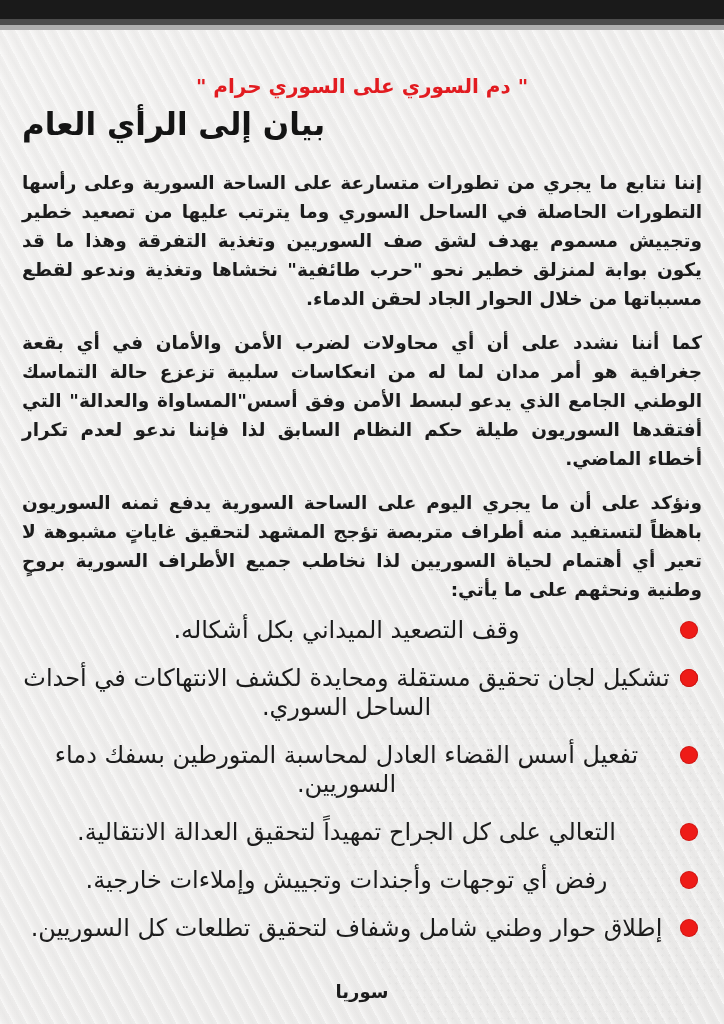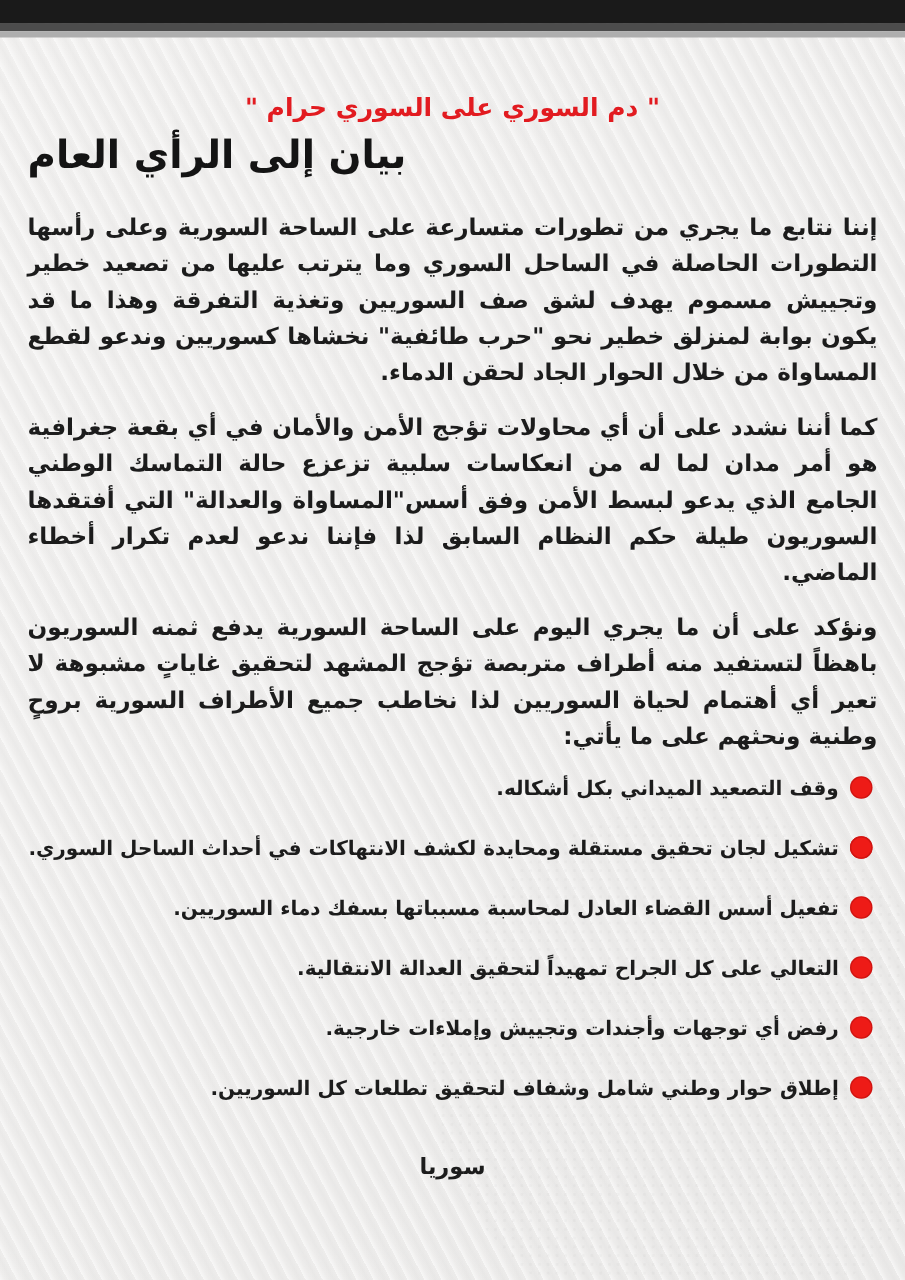--- a/index.html
+++ b/index.html
@@ -75,25 +75,25 @@
 
   .demands {
     list-style: none;
     margin: 0;
     padding: 0 4px 0 0;
   }
   .demands li {
     position: relative;
     padding-right: 27px;
     margin-bottom: 19px;
-    font-size: 16px;
-    font-weight: bold;
+    font-size: 24px;
+    font-weight: normal;
     color: #1c1c1c;
     line-height: 29px;
-    text-align: right;
+    text-align: center;
   }
   .demands li .dot {
     position: absolute;
     right: 0;
     top: 5px;
     width: 18px;
     height: 18px;
     border-radius: 50%;
     background: #ee1b17;
     box-shadow: inset 0 0 0 1px rgba(120,0,0,0.25);
@@ -118,41 +118,41 @@
   </div>
 
   <div class="texture-dots"></div>
 
   <div class="content">
 
     <div class="slogan">" دم السوري على السوري حرام "</div>
 
     <h1 class="main-title">بيان إلى الرأي العام</h1>
 
-    <p class="para">إننا نتابع ما يجري من تطورات متسارعة على الساحة السورية وعلى رأسها التطورات الحاصلة في الساحل السوري وما يترتب عليها من تصعيد خطير وتجييش مسموم يهدف لشق صف السوريين وتغذية التفرقة وهذا ما قد يكون بوابة لمنزلق خطير نحو "حرب طائفية" نخشاها كسوريين وندعو لقطع المساواة من خلال الحوار الجاد لحقن الدماء.</p>
+    <p class="para">إننا نتابع ما يجري من تطورات متسارعة على الساحة السورية وعلى رأسها التطورات الحاصلة في الساحل السوري وما يترتب عليها من تصعيد خطير وتجييش مسموم يهدف لشق صف السوريين وتغذية التفرقة وهذا ما قد يكون بوابة لمنزلق خطير نحو "حرب طائفية" نخشاها وتغذية وندعو لقطع مسبباتها من خلال الحوار الجاد لحقن الدماء.</p>
 
-    <p class="para">كما أننا نشدد على أن أي محاولات تؤجج الأمن والأمان في أي بقعة جغرافية هو أمر مدان لما له من انعكاسات سلبية تزعزع حالة التماسك الوطني الجامع الذي يدعو لبسط الأمن وفق أسس"المساواة والعدالة" التي أفتقدها السوريون طيلة حكم النظام السابق لذا فإننا ندعو لعدم تكرار أخطاء الماضي.</p>
+    <p class="para">كما أننا نشدد على أن أي محاولات لضرب الأمن والأمان في أي بقعة جغرافية هو أمر مدان لما له من انعكاسات سلبية تزعزع حالة التماسك الوطني الجامع الذي يدعو لبسط الأمن وفق أسس"المساواة والعدالة" التي أفتقدها السوريون طيلة حكم النظام السابق لذا فإننا ندعو لعدم تكرار أخطاء الماضي.</p>
 
     <p class="para intro">ونؤكد على أن ما يجري اليوم على الساحة السورية يدفع ثمنه السوريون باهظاً لتستفيد منه أطراف متربصة تؤجج المشهد لتحقيق غاياتٍ مشبوهة لا تعير أي أهتمام لحياة السوريين لذا نخاطب جميع الأطراف السورية بروحٍ وطنية ونحثهم على ما يأتي:</p>
 
     <ul class="demands">
       <li>
         <span class="dot"></span>
         <span>وقف التصعيد الميداني بكل أشكاله.</span>
       </li>
       <li>
         <span class="dot"></span>
       </li>
       <li>
         <span class="dot"></span>
         <span>تشكيل لجان تحقيق مستقلة ومحايدة لكشف الانتهاكات في أحداث الساحل السوري.</span>
       </li>
       <li>
         <span class="dot"></span>
-        <span>تفعيل أسس القضاء العادل لمحاسبة مسبباتها بسفك دماء السوريين.</span>
+        <span>تفعيل أسس القضاء العادل لمحاسبة المتورطين بسفك دماء السوريين.</span>
       </li>
       <li>
         <span class="dot"></span>
         <span>التعالي على كل الجراح تمهيداً لتحقيق العدالة الانتقالية.</span>
       </li>
       <li>
         <span class="dot"></span>
         <span>رفض أي توجهات وأجندات وتجييش وإملاءات خارجية.</span>
       </li>
       <li>

